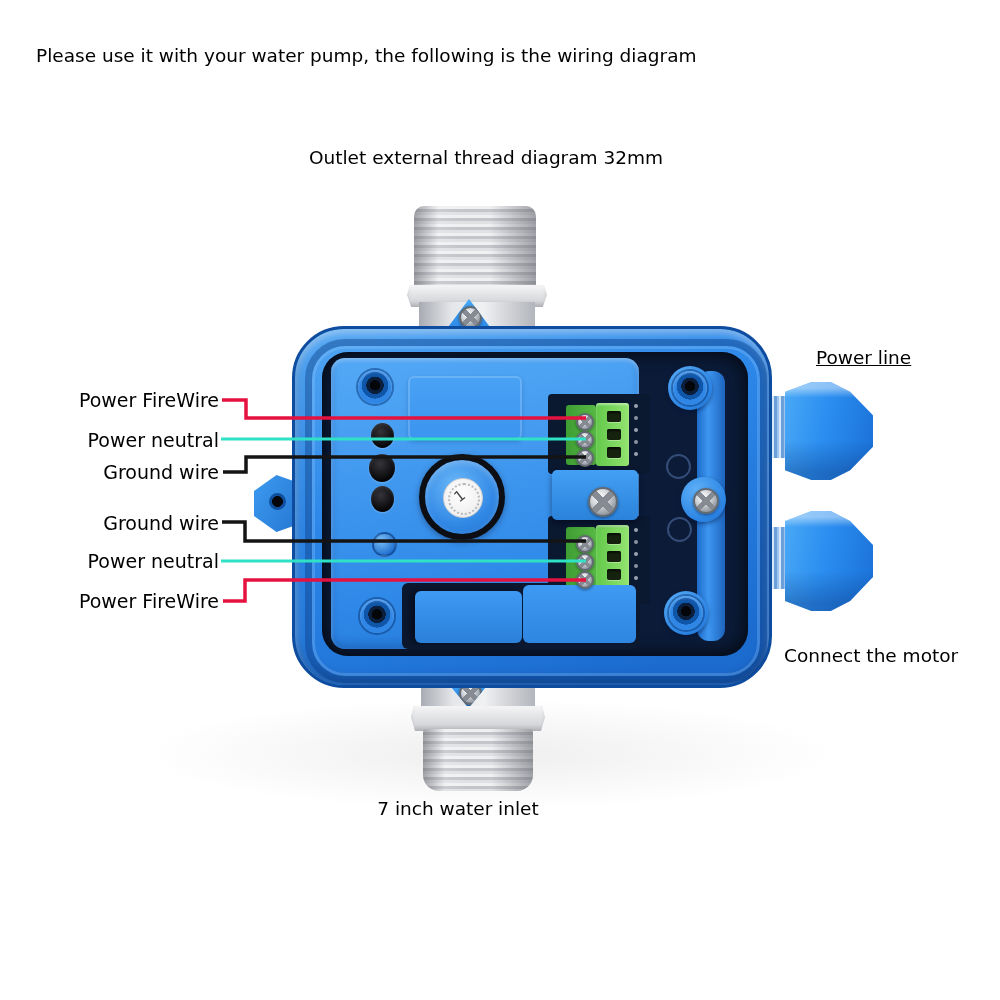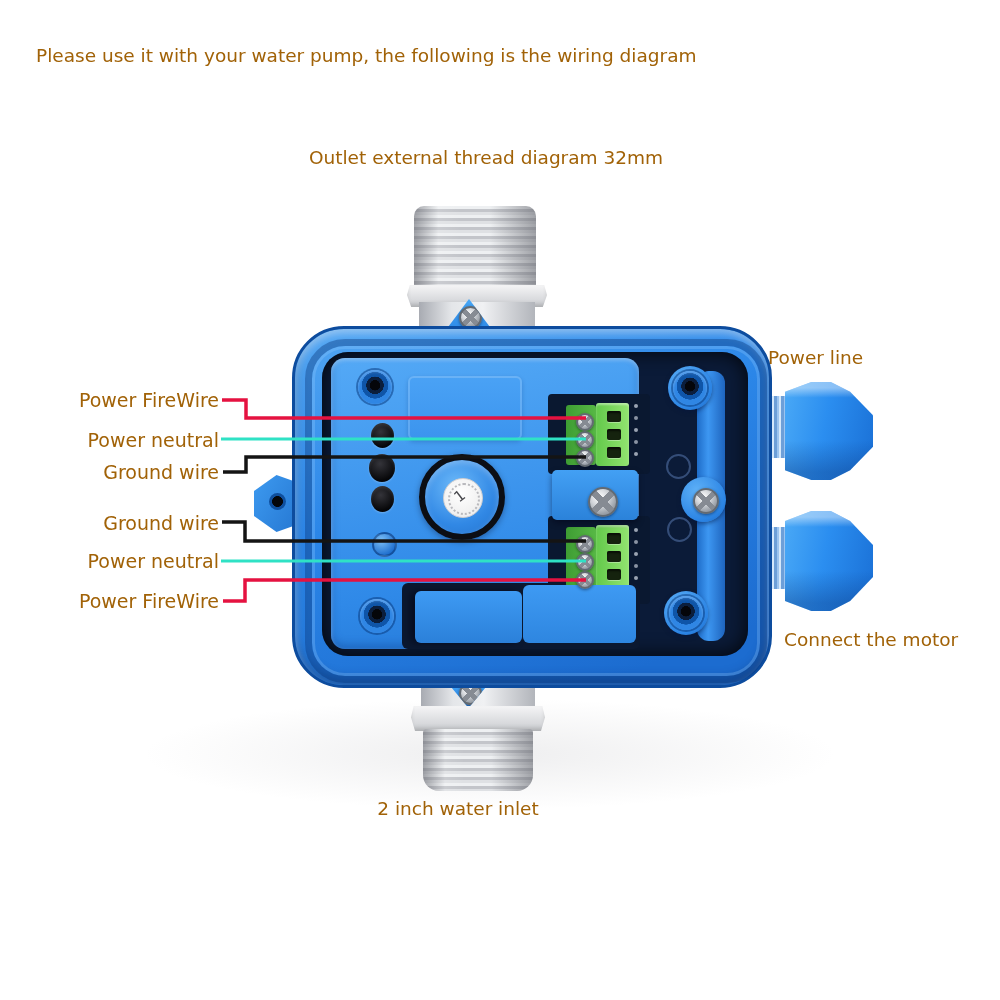--- a/index.html
+++ b/index.html
@@ -1,19 +1,19 @@
 <!DOCTYPE html>
 <html><head>
 <meta charset="utf-8">
 <style>
   html,body{margin:0;padding:0;background:#fff;}
   .scene{position:relative;width:1000px;height:1000px;background:#ffffff;overflow:hidden;
          font-family:"DejaVu Sans","Liberation Sans",sans-serif;}
   .abs{position:absolute;}
-  .t{position:absolute;color:#a16207;white-space:nowrap;font-size:18.5px;line-height:22px;}
+  .t{position:absolute;color:#000000;white-space:nowrap;font-size:18.5px;line-height:22px;}
   .note{text-align:center;}
   
   .thread{background:
       linear-gradient(90deg, rgba(96,98,106,0.55), rgba(255,255,255,0.12) 20%, rgba(255,255,255,0) 38%, rgba(255,255,255,0) 62%, rgba(96,98,106,0.55) 100%),
       repeating-linear-gradient(180deg,#eef0f2 0 3px,#c3c5ca 3px 6px,#dfe1e4 6px 9px);}
   .grayneck{background:linear-gradient(90deg,#a8abb2,#e4e6e9 28%,#f0f1f3 55%,#b2b5bb);}
   .collar{background:linear-gradient(180deg,#f5f5f6,#cbcdd1);
       clip-path:polygon(2% 0,98% 0,100% 45%,97% 100%,3% 100%,0 45%);
       box-shadow:inset 0 -3px 4px rgba(0,0,0,.15);}
   .screwM{position:absolute;border-radius:50%;
@@ -179,20 +179,20 @@
     <div>Outlet external thread diagram 32mm</div>
   </div>
 
   <div class="t" style="right:781px;top:389px;z-index:60;font-size:19px;">Power FireWire</div>
   <div class="t" style="right:781px;top:429px;z-index:60;font-size:19px;">Power neutral</div>
   <div class="t" style="right:781px;top:461px;z-index:60;font-size:19px;">Ground wire</div>
   <div class="t" style="right:781px;top:512px;z-index:60;font-size:19px;">Ground wire</div>
   <div class="t" style="right:781px;top:550px;z-index:60;font-size:19px;">Power neutral</div>
   <div class="t" style="right:781px;top:590px;z-index:60;font-size:19px;">Power FireWire</div>
 
-  <div class="t" style="left:768px;top:347px;z-index:60;">Power line</div>
-  <div class="t" style="left:784px;top:629px;z-index:60;text-align:center;">Connect the motor</div>
+  <div class="t" style="left:816px;top:347px;z-index:60;text-decoration:underline;">Power line</div>
+  <div class="t" style="left:784px;top:645px;z-index:60;text-align:center;">Connect the motor</div>
 
   <div class="t note" style="left:158px;top:795px;width:600px;z-index:60;line-height:27px;">
-    <div>2 inch water inlet</div>
+    <div>7 inch water inlet</div>
   </div>
 
 </div>
 
 </body></html>

